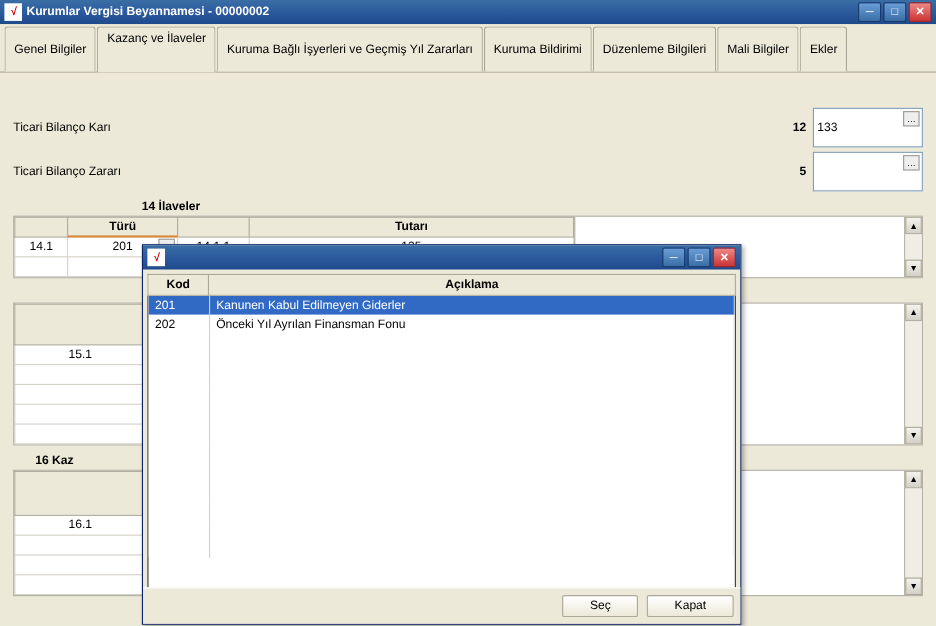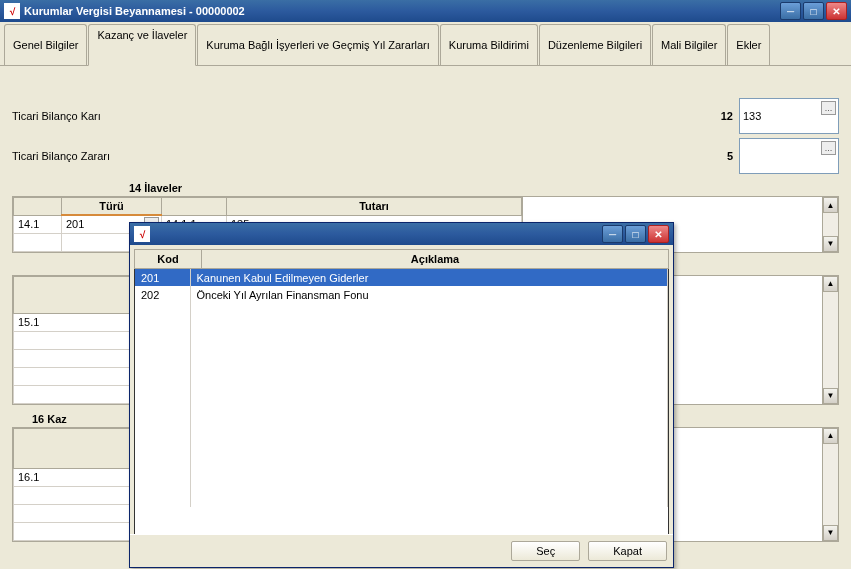--- a/index.html
+++ b/index.html
@@ -23,21 +23,21 @@
 .num-label { font-weight: bold; margin: 0 6px; }
 .field-box { width: 100px; height: 36px; border: 1px solid #7f9db9; background: white; display: flex; align-items: center; padding: 0 3px; position: relative; }
 .field-box .dots { position: absolute; right: 2px; top: 2px; width: 15px; height: 14px; border: 1px solid #999; background: #eee; display: flex; align-items: center; justify-content: center; font-size: 8px; cursor: pointer; }
 
 .section-title { font-weight: bold; text-align: center; margin: 8px 0 2px 0; }
 
 .grid-wrap { display: flex; border: 1px solid #aca899; background: white; }
 .grid { flex: 1; border-collapse: collapse; }
 .grid th { background: #ece9d8; border: 1px solid #aca899; padding: 2px 4px; font-weight: bold; text-align: center; }
 .grid th.marked { border-bottom: 2px solid #d68a3a; text-align: center; }
-.grid td { border: 1px solid #d4d0c8; padding: 2px 4px; height: 18px; }
+.grid td { border: 1px solid #d4d0c8; padding: 2px 4px; height: 18px; text-align: center; }
 .grid td.cell-input { background: white; }
 .scrollbar { width: 16px; background: #ece9d8; border-left: 1px solid #aca899; display: flex; flex-direction: column; }
 .sb-btn { height: 16px; background: linear-gradient(to bottom, #f4f3ee, #d4d0c8); border: 1px solid #aca899; display: flex; align-items: center; justify-content: center; font-size: 8px; cursor: pointer; }
 .sb-track { flex: 1; background: #f0ede5; }
 
 .section-title-left { font-weight: bold; margin: 8px 0 2px 20px; }
 
 .sec15, .sec16 { position: relative; }
 
 
@@ -217,21 +217,21 @@
     <div class="win-btns">
       <div class="win-btn">─</div>
       <div class="win-btn">□</div>
       <div class="win-btn close">✕</div>
     </div>
   </div>
   <div class="modal-body">
     <table class="lookup-grid">
       <tbody>
           <tr>
-        <th style="width:67px">Kod</th>
+        <th style="width:55px">Kod</th>
         <th>Açıklama</th>
       </tr>
     </tbody>
       </table>
     <div class="lookup-body-wrap">
       <table class="lookup-grid" style="border:none">
         <colgroup>
             <col style="width:55px">
             <col>
           </colgroup>

